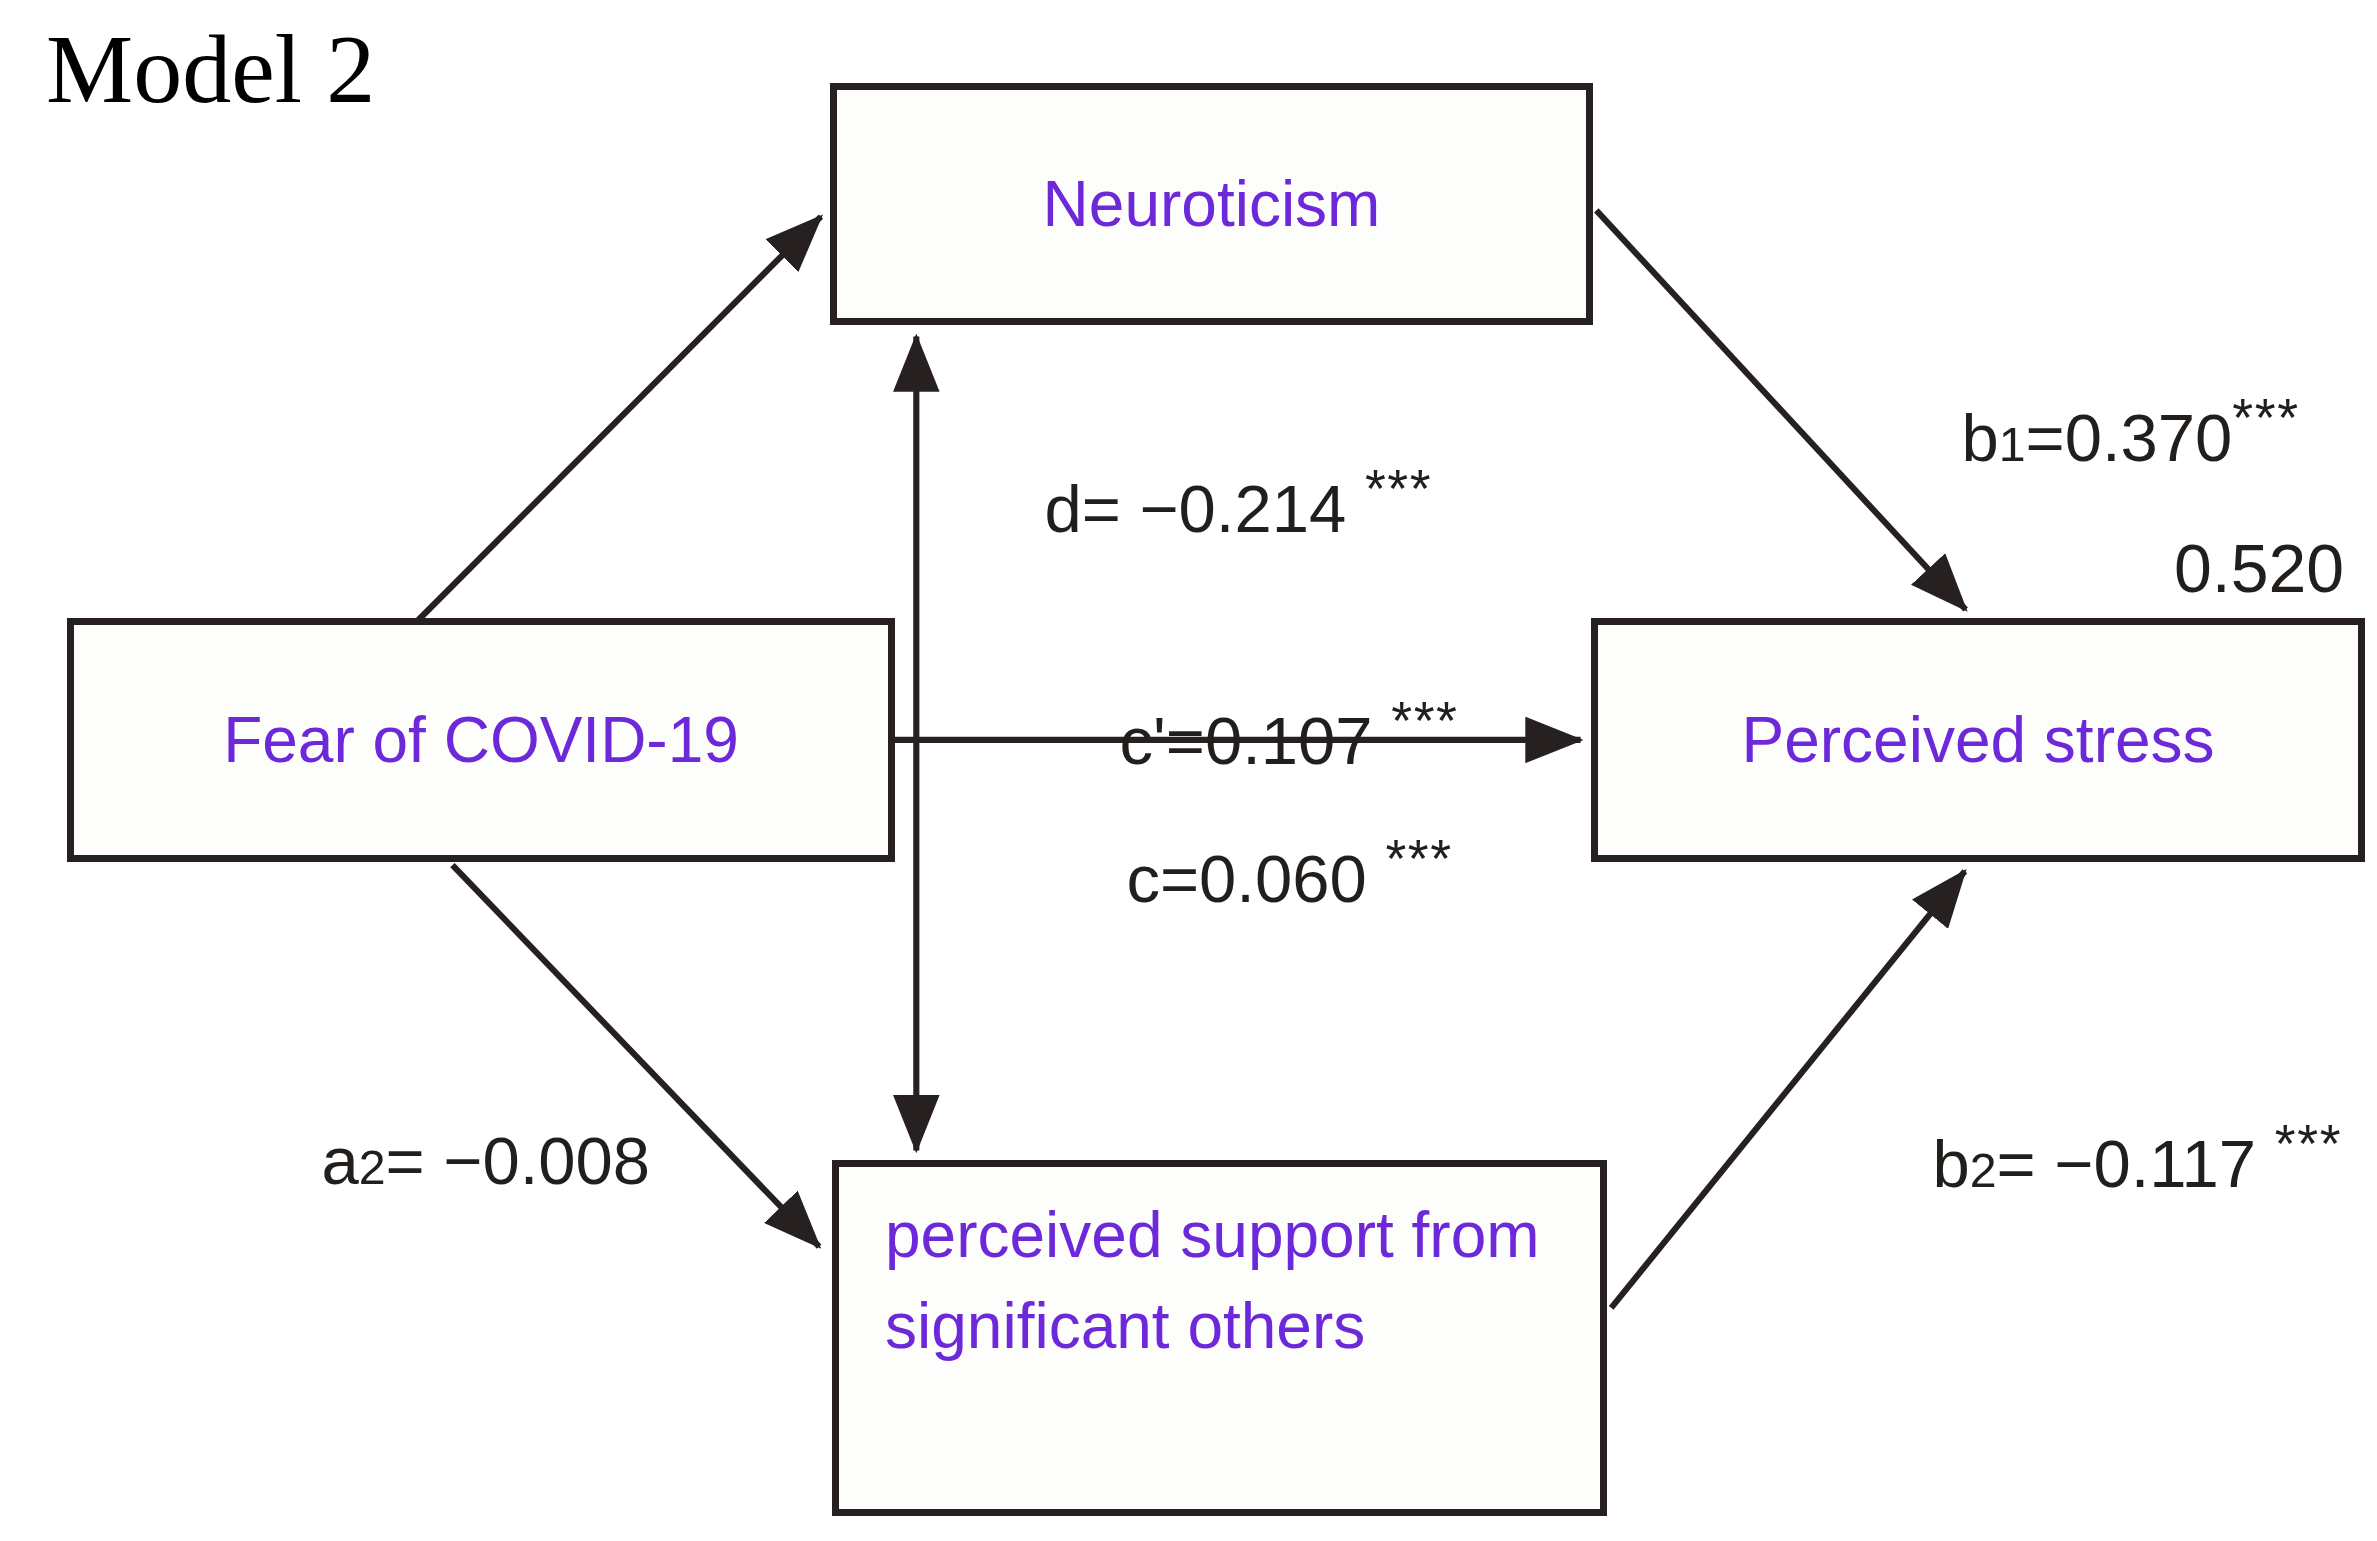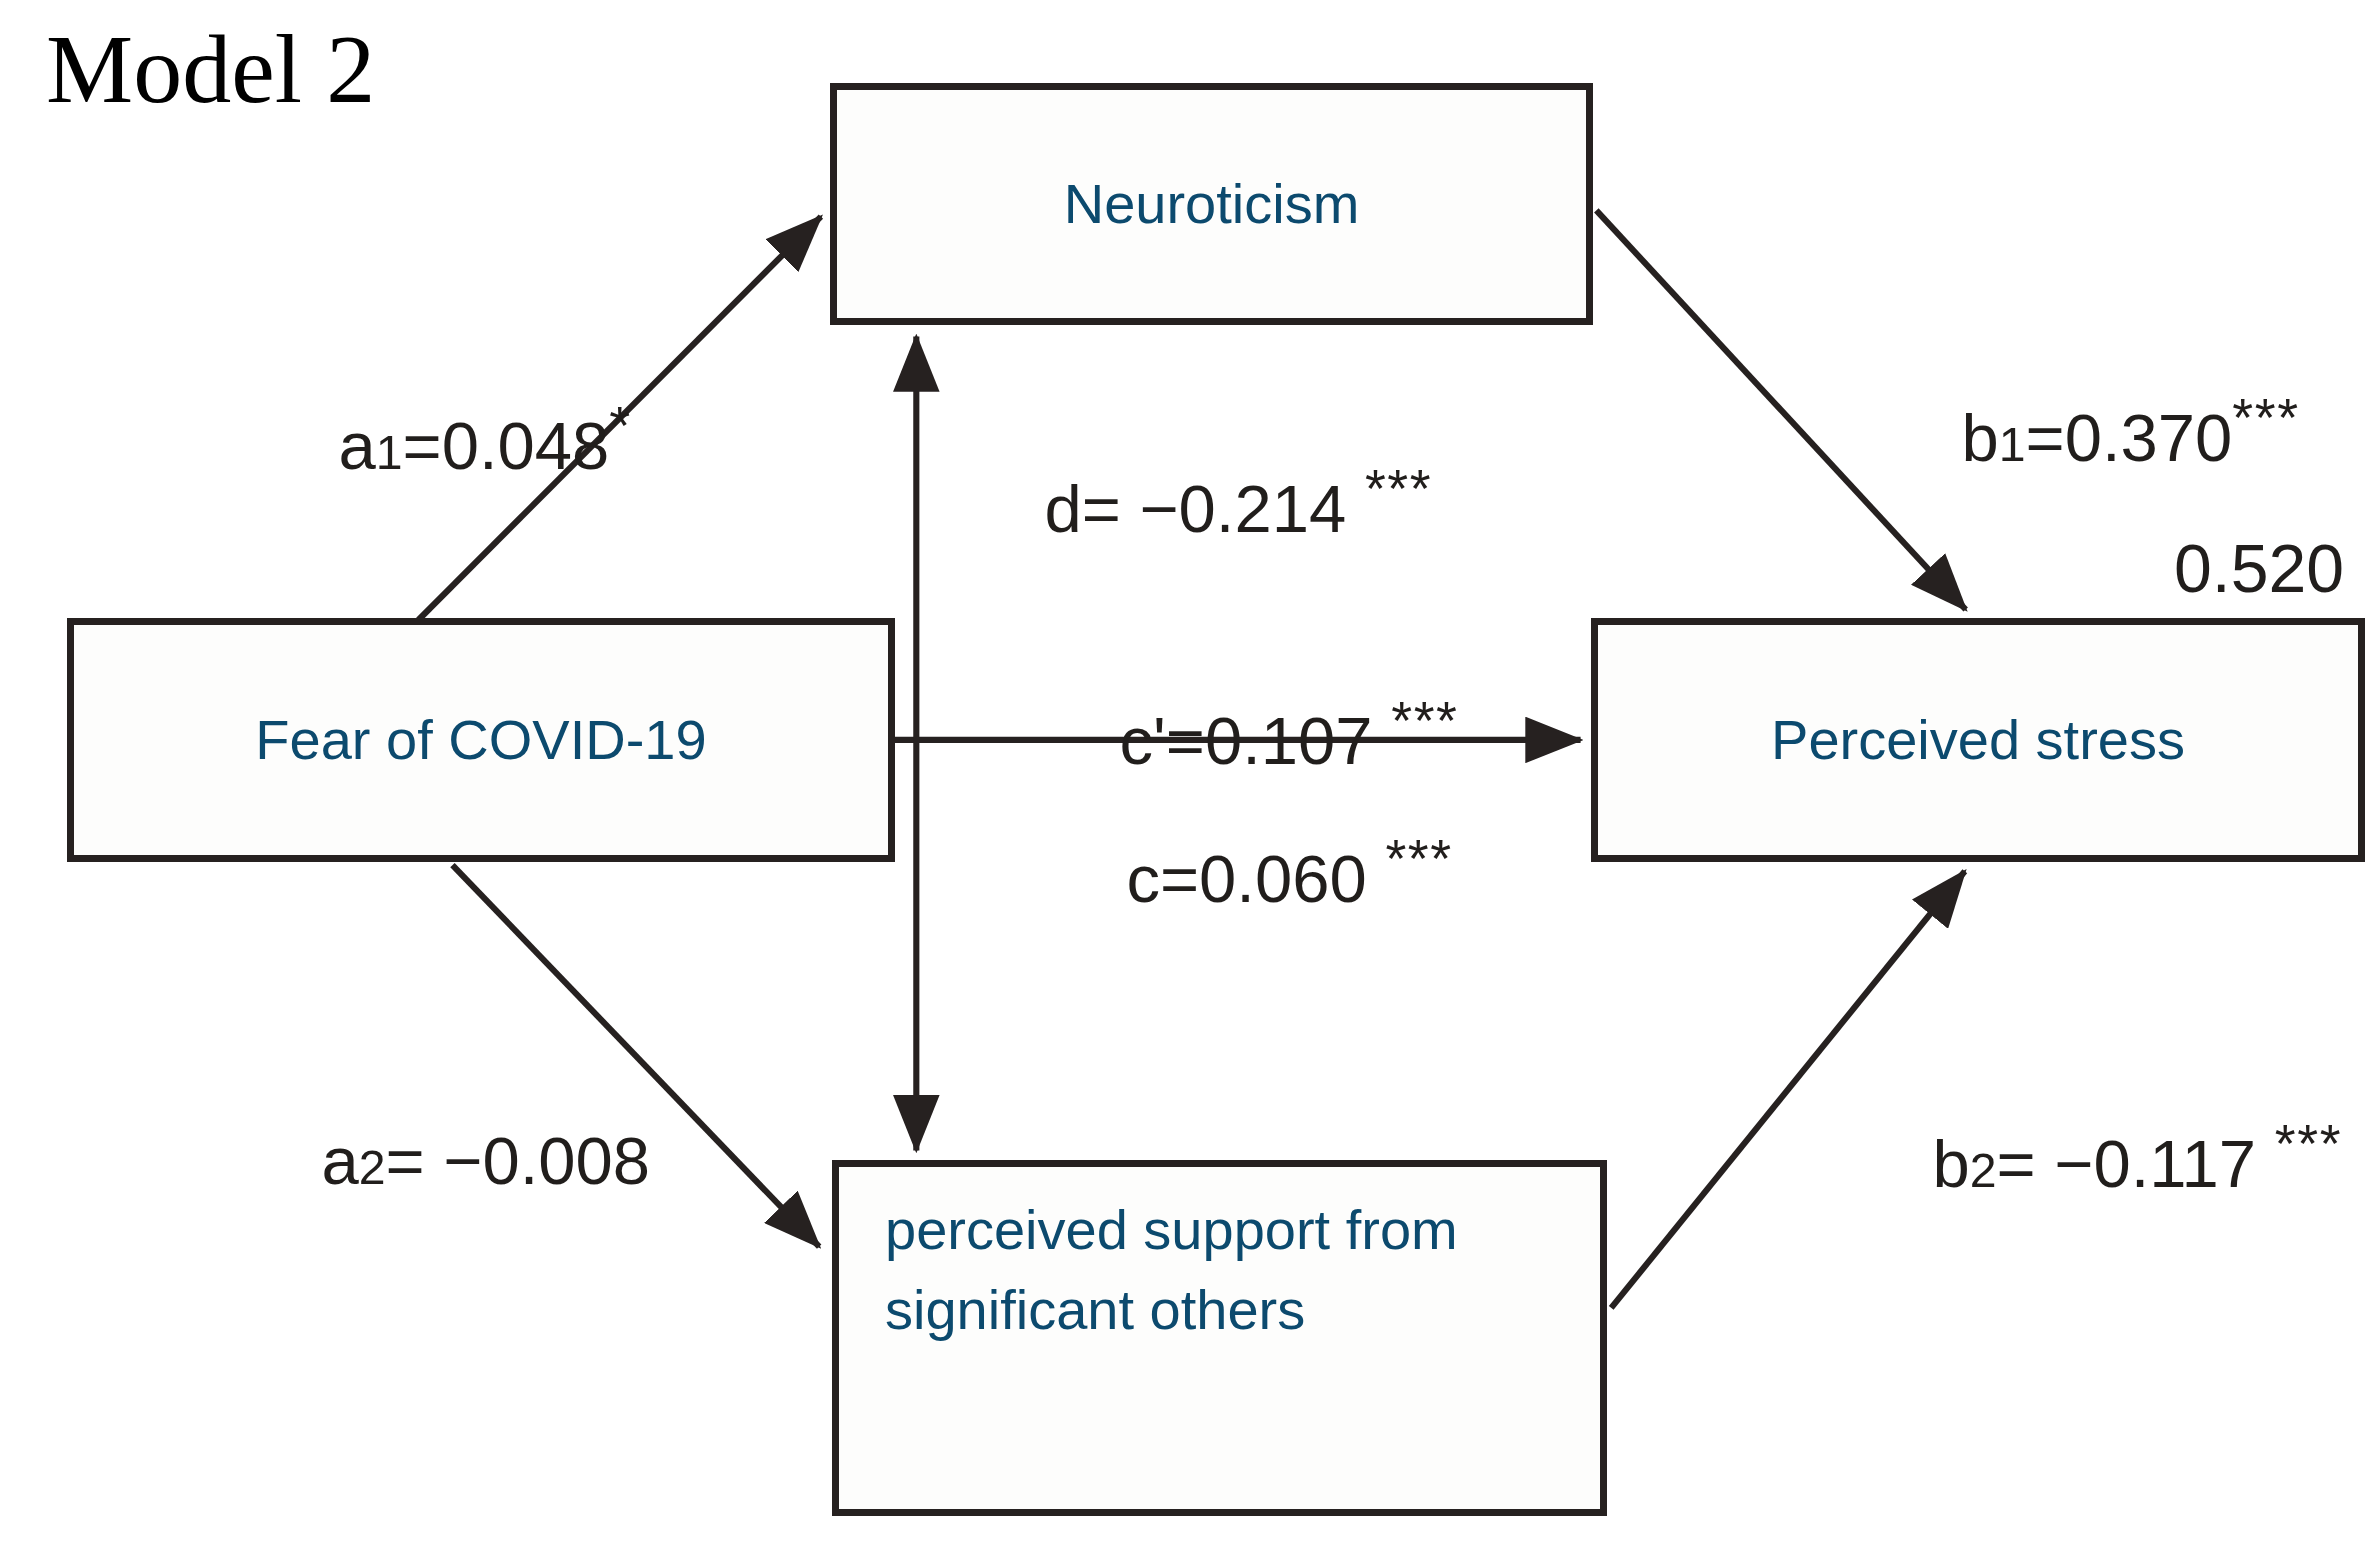--- a/index.html
+++ b/index.html
@@ -17,21 +17,21 @@
     font-size:98px;line-height:1.1;color:#000000;
   }
   .arrows{position:absolute;left:0;top:0;}
   .arrows line{stroke:#262120;stroke-width:7;}
   .node{
     position:absolute;box-sizing:border-box;
     border:7.9px solid #262120;background:#fdfdfc;
     display:flex;align-items:center;justify-content:center;
   }
   .node-label{
-    font-size:56px;line-height:1.2;color:#0c4a6e;text-align:center;
+    font-size:64px;line-height:1.2;color:#6d28d9;text-align:center;
     letter-spacing:0px;
   }
   .node--multiline{justify-content:flex-start;align-items:flex-start;padding:23px 24.5px 0 46px;}
   .node--multiline .node-label{text-align:left;line-height:1.42;}
   .coef{
     position:absolute;font-size:67px;line-height:1.05;
     white-space:pre;color:#211e1c;
   }
   .cs{font-size:0.72em;}
   .csig{font-size:0.8em;position:relative;top:-0.48em;letter-spacing:0.03em;}
@@ -69,23 +69,20 @@
   <div class="node node--multiline" style="left:832px;top:1160px;width:775px;height:356px;">
     <span class="node-label">perceived support from significant others</span>
   </div>
 
   <div class="node" style="left:1591px;top:618px;width:774px;height:244px;">
     <span class="node-label">Perceived stress</span>
   </div>
 
   <div class="residual" style="left:2174px;top:529px;">0.520</div>
 
-  <div class="coef" style="left:264px;top:341px;">
-    <span class="cl">a</span><span class="cs">1</span><span class="cv">=0.048</span><span class="csig">*</span>
-  </div>
 
   <div class="coef" style="left:1887px;top:333px;">
     <span class="cl">b</span><span class="cs">1</span><span class="cv">=0.370</span><span class="csig">***</span>
   </div>
 
   <div class="coef" style="left:970px;top:404px;">
     <span class="cl">d</span><span class="cs"></span><span class="cv">= −0.214 </span><span class="csig">***</span>
   </div>
 
   <div class="coef" style="left:1045px;top:636px;">

